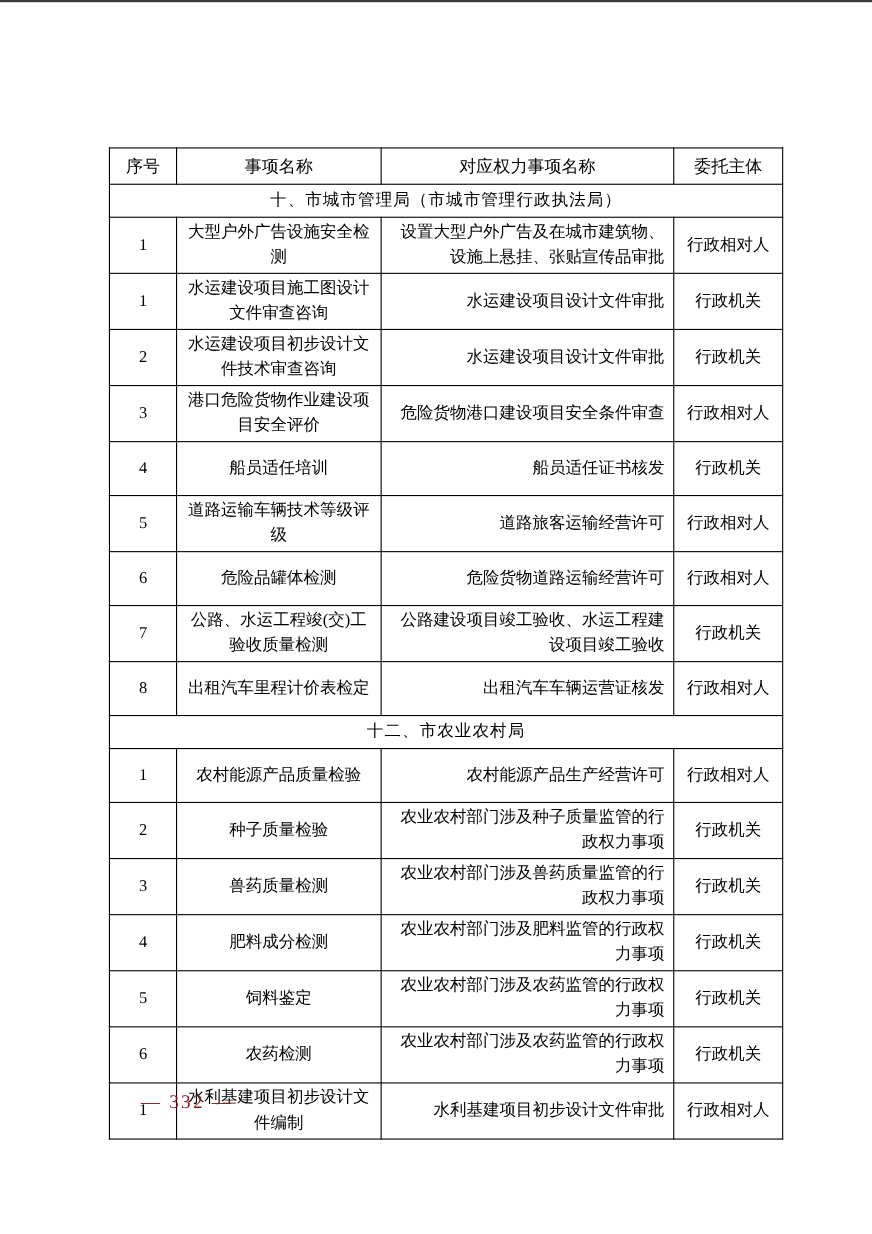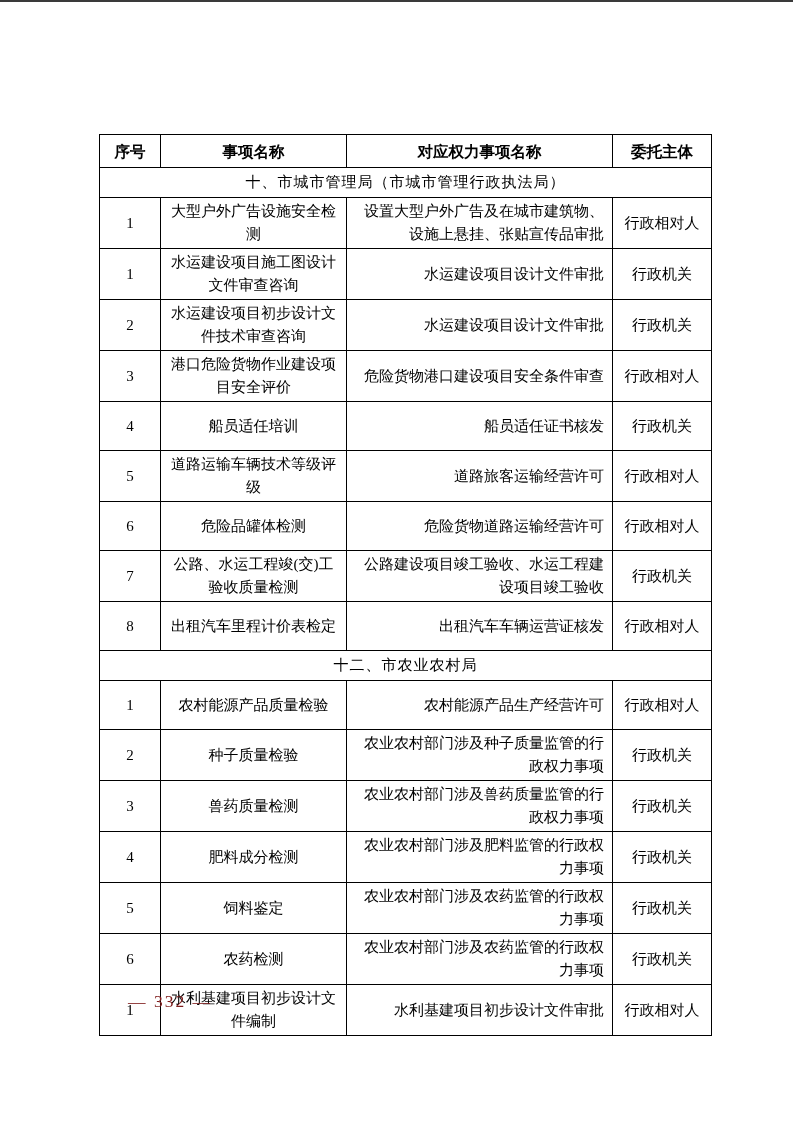--- a/index.html
+++ b/index.html
@@ -35,21 +35,21 @@
     line-height: 23px;
   }
   table.doc-table th,
   table.doc-table td {
     border: 1.5px solid #000000;
     padding: 2px 8px;
     vertical-align: middle;
     word-break: break-all;
   }
   table.doc-table thead th {
-    font-weight: bold;
+    font-weight: normal;
     text-align: center;
     height: 28px;
     font-size: 15.5px;
     margin-top: 15px;
   }
   td.section-cell {
     text-align: center;
     height: 25px;
     letter-spacing: 1px;
   }

